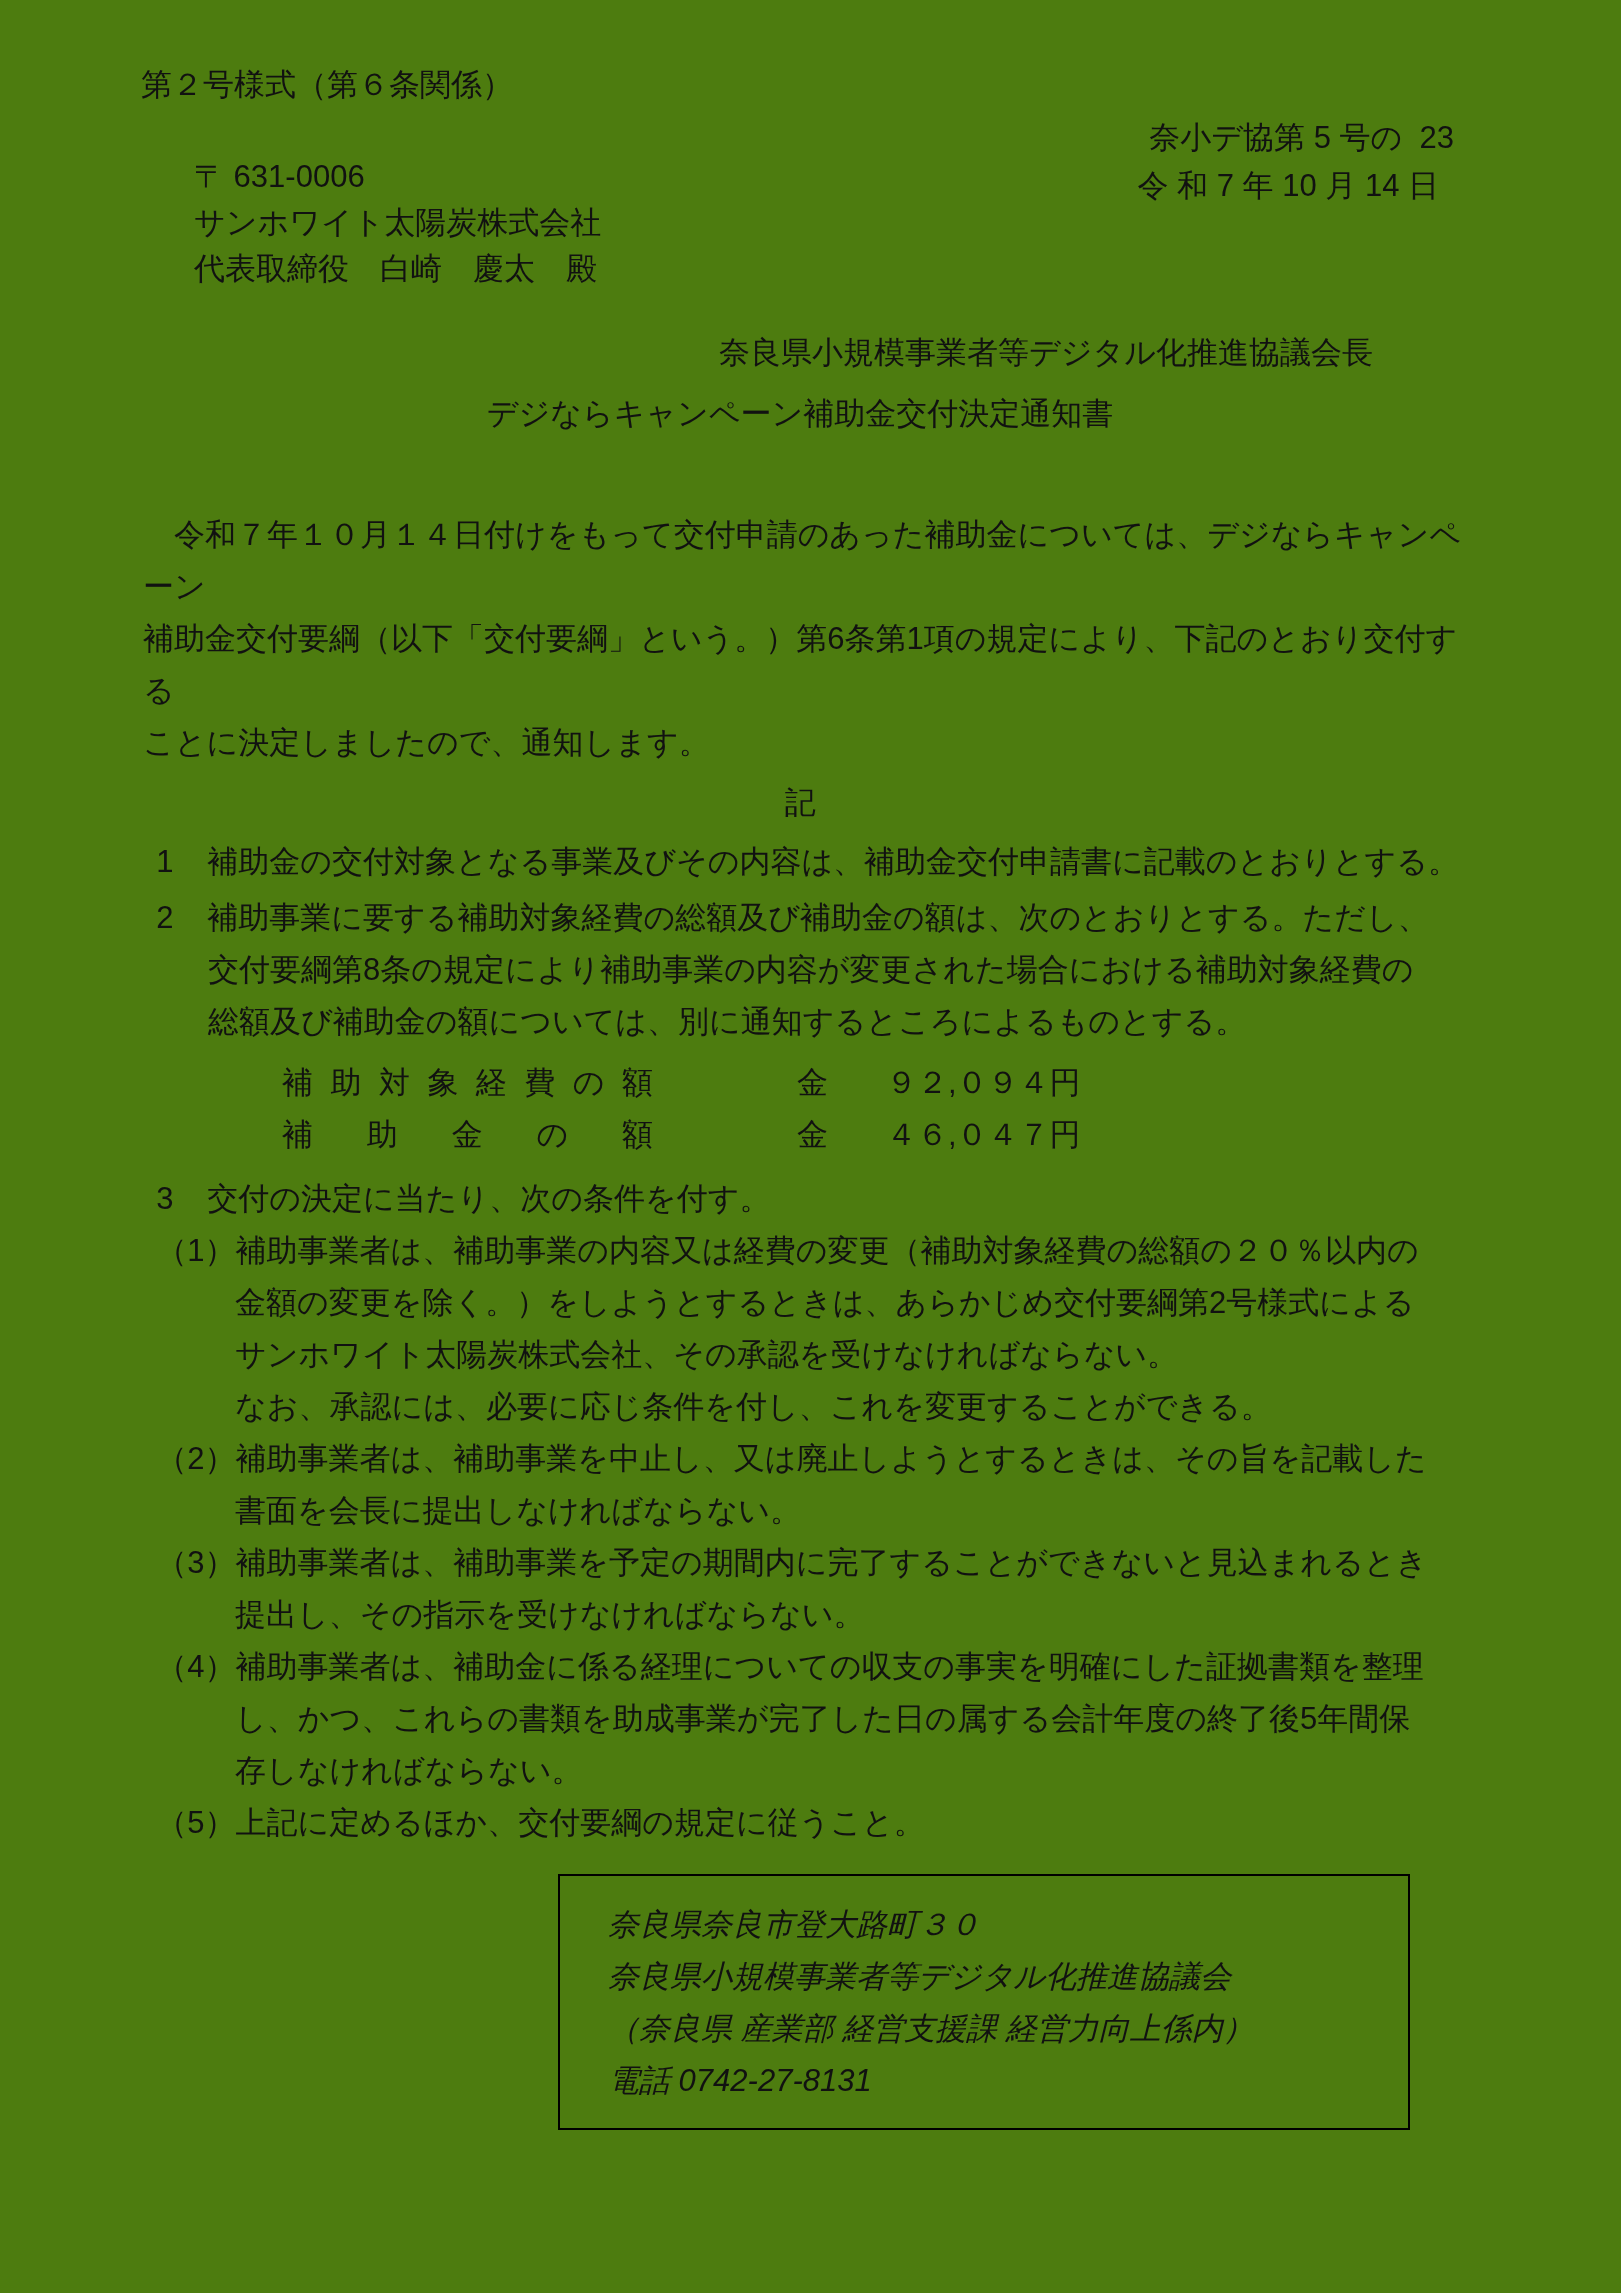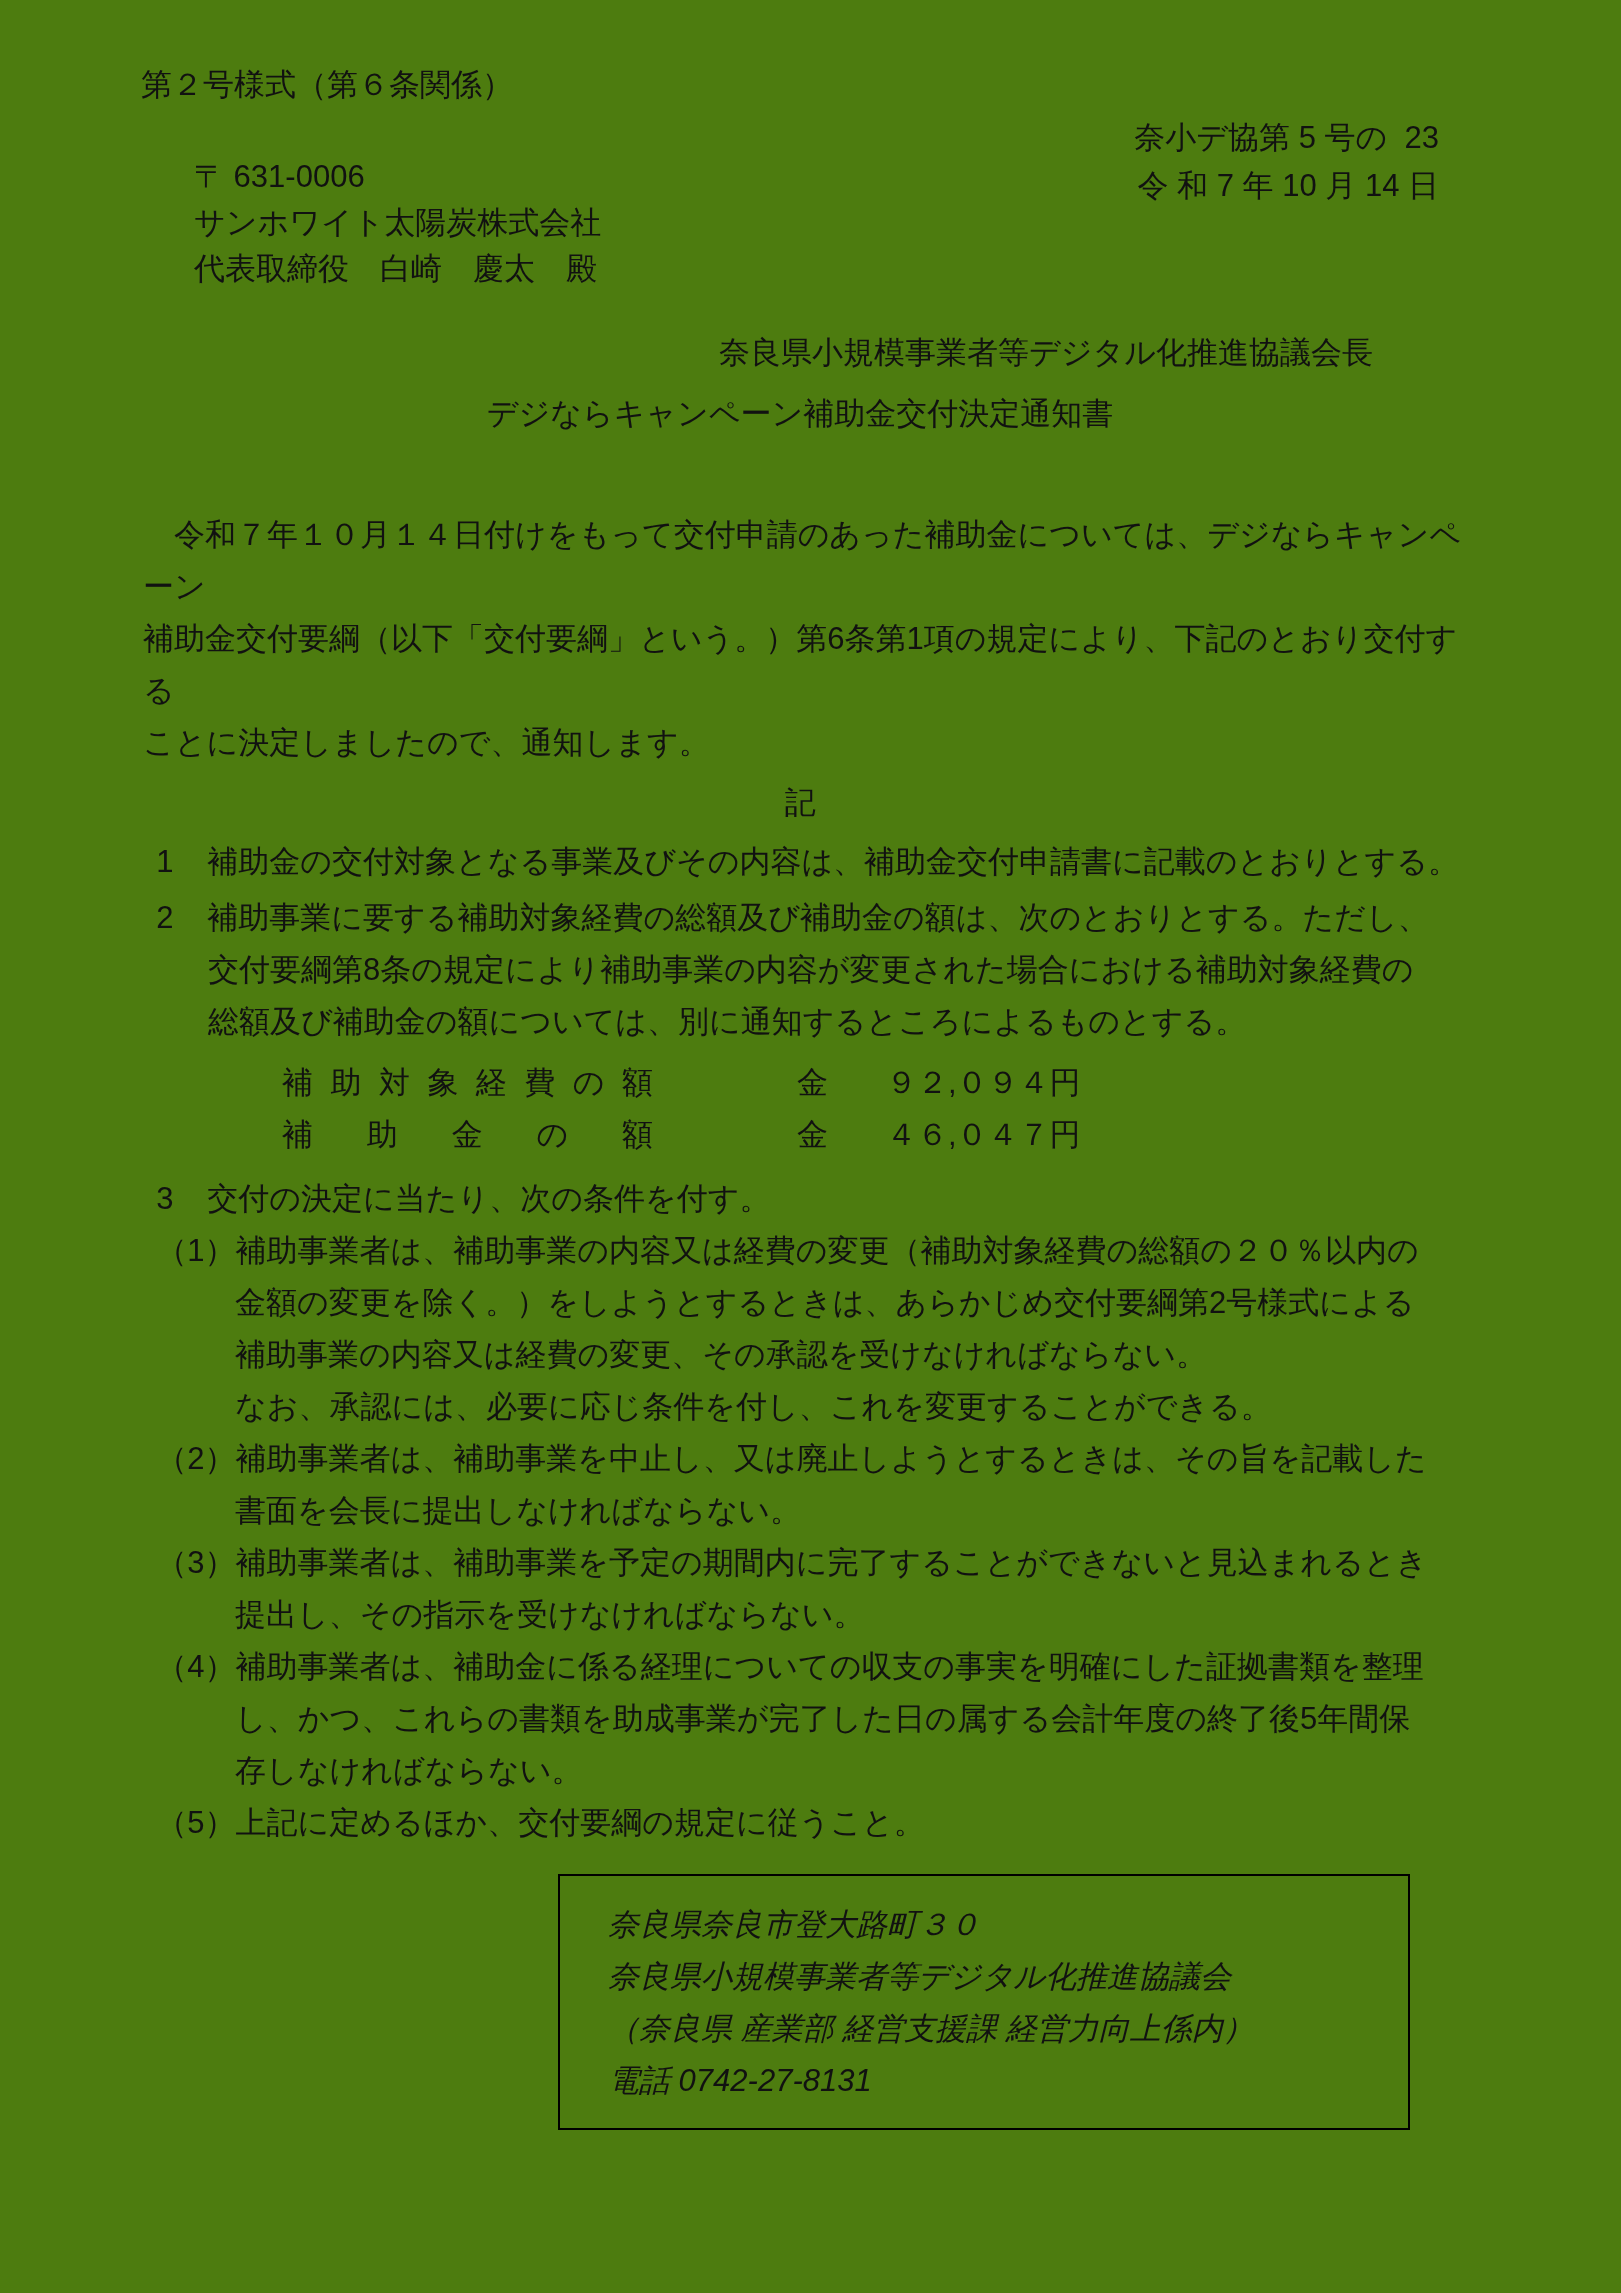--- a/index.html
+++ b/index.html
@@ -10,21 +10,21 @@
     background:#4d7c0f;
     color:#111111;
     font-family:"Liberation Sans", sans-serif;
     font-size:31px;
     line-height:52px;
     overflow:hidden;
   }
   
   .hdr { position:absolute; inset:0 0 auto 0; height:509px; }
   .form-label { position:absolute; left:141px; top:59px; }
-  .ref-line  { position:absolute; right:183px; top:112px; white-space:pre; }
+  .ref-line  { position:absolute; right:168px; top:112px; white-space:pre; }
   .date-line { position:absolute; right:183px; top:160px; white-space:pre; }
   .recipient { position:absolute; left:194px; top:154px; line-height:46px; }
   .issuer    { position:absolute; right:249px; top:327px; }
   .doc-title { position:absolute; left:0; right:22px; top:388px; text-align:center; }
   
   .content { position:absolute; left:143px; top:509px; width:1343px; }
   .ki { text-align:center; margin-top:7.6px; padding-right:28.5px; }
   .item-first { display:flex; margin-left:13.3px; }
   .item-no { flex:0 0 51px; }
   .item-cont { margin-left:65px; }
@@ -114,21 +114,21 @@
         <span>交付の決定に当たり、次の条件を付す。</span>
       </div>
     </div>
 
     <div>
       <div class="c-first">
         <span>（1）</span>
         <span>補助事業者は、補助事業の内容又は経費の変更（補助対象経費の総額の２０％以内の</span>
       </div>
       <div class="c-cont">金額の変更を除く。）をしようとするときは、あらかじめ交付要綱第2号様式による</div>
-      <div class="c-cont">補助事業の内容又は経費の変更、その承認を受けなければならない。</div>
+      <div class="c-cont">サンホワイト太陽炭株式会社、その承認を受けなければならない。</div>
       <div class="c-cont">なお、承認には、必要に応じ条件を付し、これを変更することができる。</div>
     </div>
 
     <div>
       <div class="c-first">
         <span>（2）</span>
         <span>補助事業者は、補助事業を中止し、又は廃止しようとするときは、その旨を記載した</span>
       </div>
       <div class="c-cont">書面を会長に提出しなければならない。</div>
     </div>

